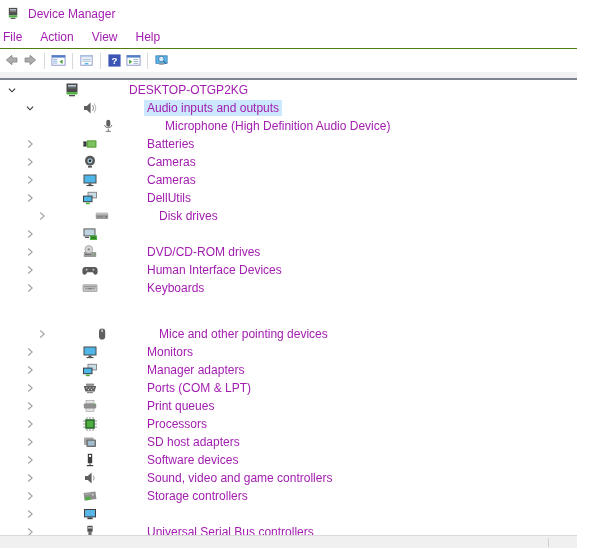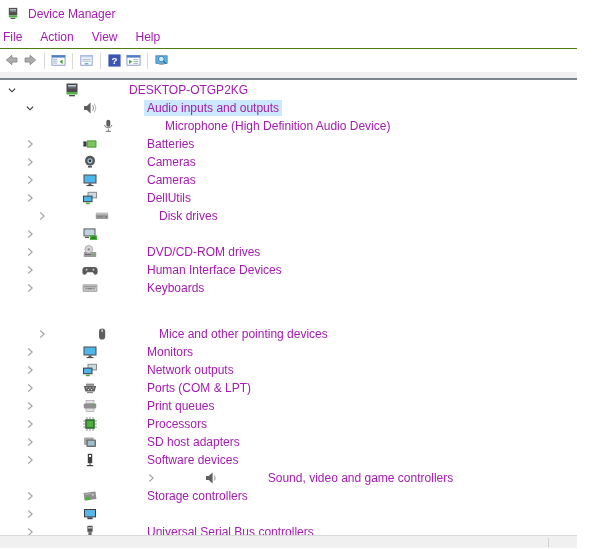--- a/index.html
+++ b/index.html
@@ -375,21 +375,21 @@
         </span>
         <span class="node-icon">
           <svg viewBox="0 0 16 16" xmlns="http://www.w3.org/2000/svg">
             <rect x="5.5" y="1.8" width="9.5" height="6.6" fill="#8b8b8b"></rect>
             <rect x="6.5" y="2.8" width="7.5" height="4.6" fill="#c8dce6"></rect>
             <rect x="1" y="5.6" width="9.5" height="6.6" fill="#3f3f3f"></rect>
             <rect x="2" y="6.6" width="7.5" height="4.6" fill="#4fb6ea"></rect>
             <rect x="3.8" y="12.6" width="4" height="1.6" fill="#4caf3f"></rect>
           </svg>
         </span>
-        <span class="node-label">Network outputs</span>
+        <span class="node-label">Manager adapters</span>
       </div>
       <div class="tree-row" style="padding-left: 22px;">
         <span class="twisty">
           <svg viewBox="0 0 16 16" xmlns="http://www.w3.org/2000/svg">
             <path d="M6 4 L10.5 8 L6 12" fill="none" stroke="#a0a0a0" stroke-width="1.2"></path>
           </svg>
         </span>
         <span class="node-icon">
           <svg viewBox="0 0 16 16" xmlns="http://www.w3.org/2000/svg">
             <rect x="4" y="3.6" width="8" height="2.2" fill="#8a8a8a"></rect>
@@ -474,21 +474,21 @@
         <span class="node-icon">
           <svg viewBox="0 0 16 16" xmlns="http://www.w3.org/2000/svg">
             <rect x="5.8" y="1.8" width="4.4" height="9.4" fill="#3f3f3f"></rect>
             <rect x="7" y="3" width="2" height="2" fill="#ffffff"></rect>
             <line x1="8" y1="11.2" x2="8" y2="13" stroke="#3f3f3f" stroke-width="1"></line>
             <rect x="4.8" y="13" width="6.4" height="1.2" fill="#3f3f3f"></rect>
           </svg>
         </span>
         <span class="node-label">Software devices</span>
       </div>
-      <div class="tree-row" style="padding-left: 22px; justify-content: center;">
+      <div class="tree-row" style="padding-left: 22px;">
         <span class="twisty">
           <svg viewBox="0 0 16 16" xmlns="http://www.w3.org/2000/svg">
             <path d="M6 4 L10.5 8 L6 12" fill="none" stroke="#a0a0a0" stroke-width="1.2"></path>
           </svg>
         </span>
         <span class="node-icon">
           <svg viewBox="0 0 16 16" xmlns="http://www.w3.org/2000/svg">
             <polygon points="3,6 5.8,6 9.6,2.6 9.6,13.4 5.8,10 3,10" fill="#5f5f5f"></polygon>
             <path d="M11.4 5.6 q1.6 2.4 0 4.8" stroke="#9a9a9a" stroke-width="1" fill="none"></path>
           </svg>

